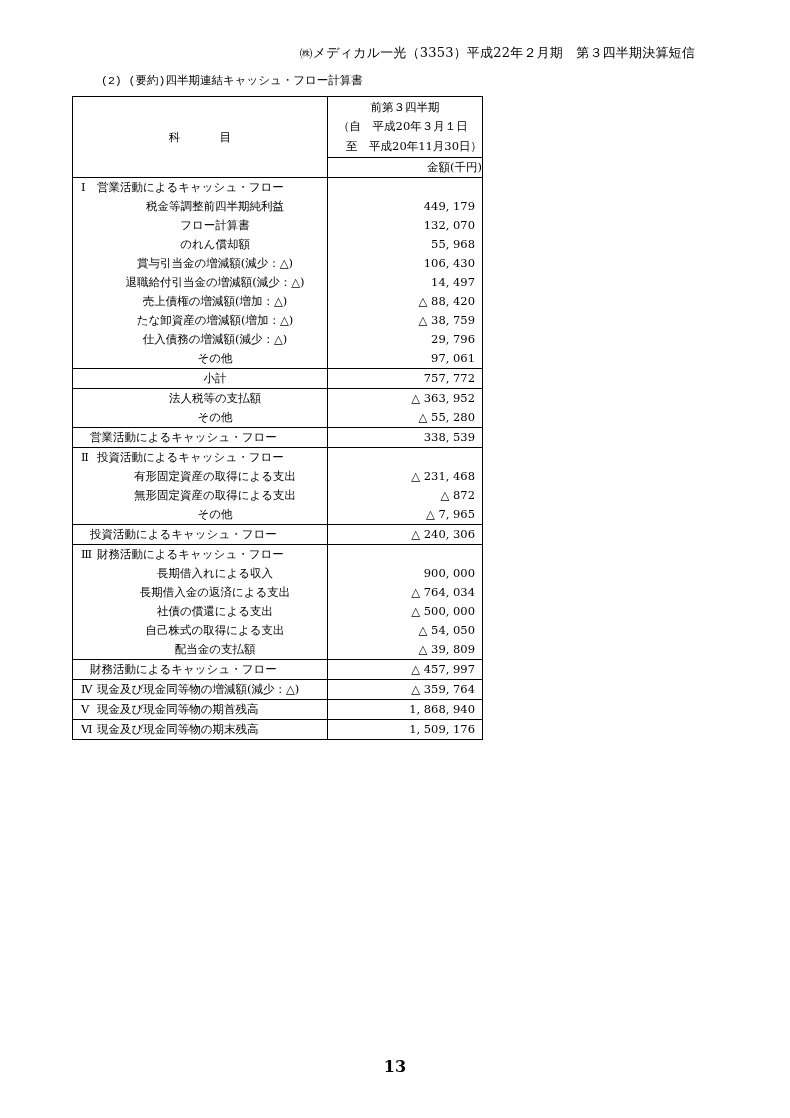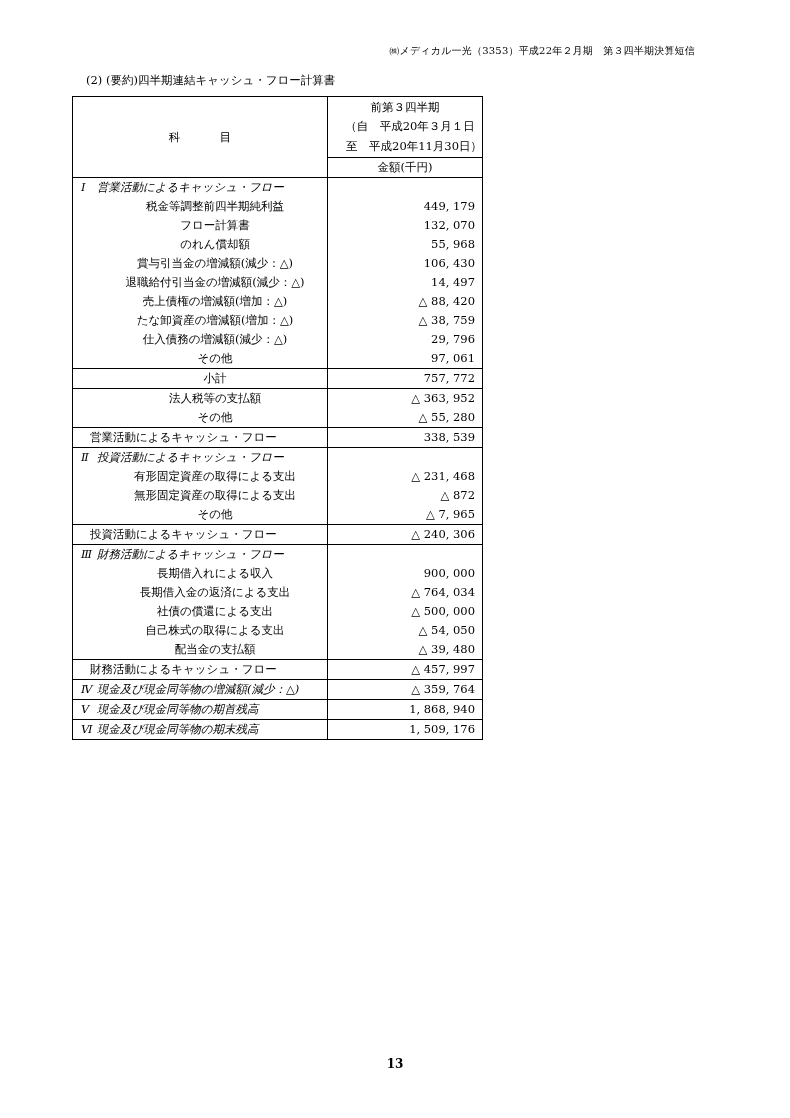--- a/index.html
+++ b/index.html
@@ -3,65 +3,65 @@
 <meta charset="utf-8">
 <style>
   html, body { margin: 0; padding: 0; background: #ffffff; }
   body {
     width: 790px; height: 1118px; position: relative; overflow: hidden;
     font-family: "DejaVu Serif", "Liberation Serif", serif;
     color: #000; font-size: 11px;
   }
   .running-header {
     position: absolute; top: 44px; right: 95px;
-    font-size: 10px; white-space: nowrap; letter-spacing: 0.2px;
+    font-size: 13px; white-space: nowrap; letter-spacing: 0.2px;
   }
   .section-title {
-    position: absolute; top: 73px; left: 86px;
-    font-size: 11.5px; white-space: nowrap;
+    position: absolute; top: 73px; left: 101px;
+    font-size: 11.5px; white-space: nowrap; font-family: Liberation Mono, monospace;
   }
   table.cf {
     position: absolute; top: 96px; left: 72px;
     width: 411px; border-collapse: collapse;
     border: 1.3px solid #000;
   }
   table.cf td {
     padding: 0; height: 19px; line-height: 19px; font-size: 11.5px;
     white-space: nowrap; vertical-align: middle;
   }
   td.label-col { width: 258px; border-right: 1.3px solid #000; }
   td.amt-col { text-align: right; padding-right: 7px !important; }
   .hdr-subject { text-align: center; letter-spacing: 14px; padding-left: 14px !important; }
   .hdr-period { text-align: center; line-height: 19px; padding-top: 1px; }
   .hdr-period div { height: 19.5px; }
-  .hdr-unit { text-align: center; border-top: 1.3px solid #000; }
+  .hdr-unit { text-align: right; border-top: 1.3px solid #000; }
   tr.boxed td { border-top: 1.3px solid #000; }
   tr.section-head td { border-top: 1.3px solid #000; }
-  .lvl0 { padding-left: 8px !important; font-style: italic; }
+  .lvl0 { padding-left: 8px !important; }
   .lvl1 { padding-left: 30px !important; text-align: center; }
   .lvl-total { padding-left: 17px !important; }
   .numeral { display: inline-block; width: 16px; }
   .page-number {
     position: absolute; top: 1057px; left: 0; width: 790px;
-    text-align: center; font-size: 12px; font-weight: bold;
+    text-align: center; font-size: 16px; font-weight: bold;
   }
 </style>
 </head>
 <body>
 
 <div class="running-header">㈱メディカル一光（3353）平成22年２月期　第３四半期決算短信</div>
 <div class="section-title">(2) (要約)四半期連結キャッシュ・フロー計算書</div>
 
 <table class="cf">
   <tbody id="cf-body">
     <tr>
       <td class="label-col hdr-subject" rowspan="2" style="height:80px;">科　目</td>
       <td class="hdr-period">
         <div>前第３四半期</div>
-        <div style="text-align:center;padding-left:10px;">（自　平成20年３月１日</div>
+        <div style="text-align:left;padding-left:10px;">（自　平成20年３月１日</div>
         <div style="text-align:center;padding-left:18px;">至　平成20年11月30日）</div>
       </td>
     </tr>
     <tr>
       <td class="hdr-unit">金額(千円)</td>
     </tr>
   <tr class="section-head">
         <td class="label-col lvl0"><span class="numeral">Ⅰ</span><span>営業活動によるキャッシュ・フロー</span></td>
         <td class="amt-col"></td>
       </tr>
@@ -152,21 +152,21 @@
       <tr>
         <td class="label-col lvl1"><span>社債の償還による支出</span></td>
         <td class="amt-col">△ 500, 000</td>
       </tr>
       <tr>
         <td class="label-col lvl1"><span>自己株式の取得による支出</span></td>
         <td class="amt-col">△ 54, 050</td>
       </tr>
       <tr>
         <td class="label-col lvl1"><span>配当金の支払額</span></td>
-        <td class="amt-col">△ 39, 480</td>
+        <td class="amt-col">△ 39, 809</td>
       </tr>
       <tr class="boxed">
         <td class="label-col lvl-total"><span>財務活動によるキャッシュ・フロー</span></td>
         <td class="amt-col">△ 457, 997</td>
       </tr>
       <tr class="boxed">
         <td class="label-col lvl0"><span class="numeral">Ⅳ</span><span>現金及び現金同等物の増減額(減少：△)</span></td>
         <td class="amt-col">△ 359, 764</td>
       </tr>
       <tr class="boxed">

